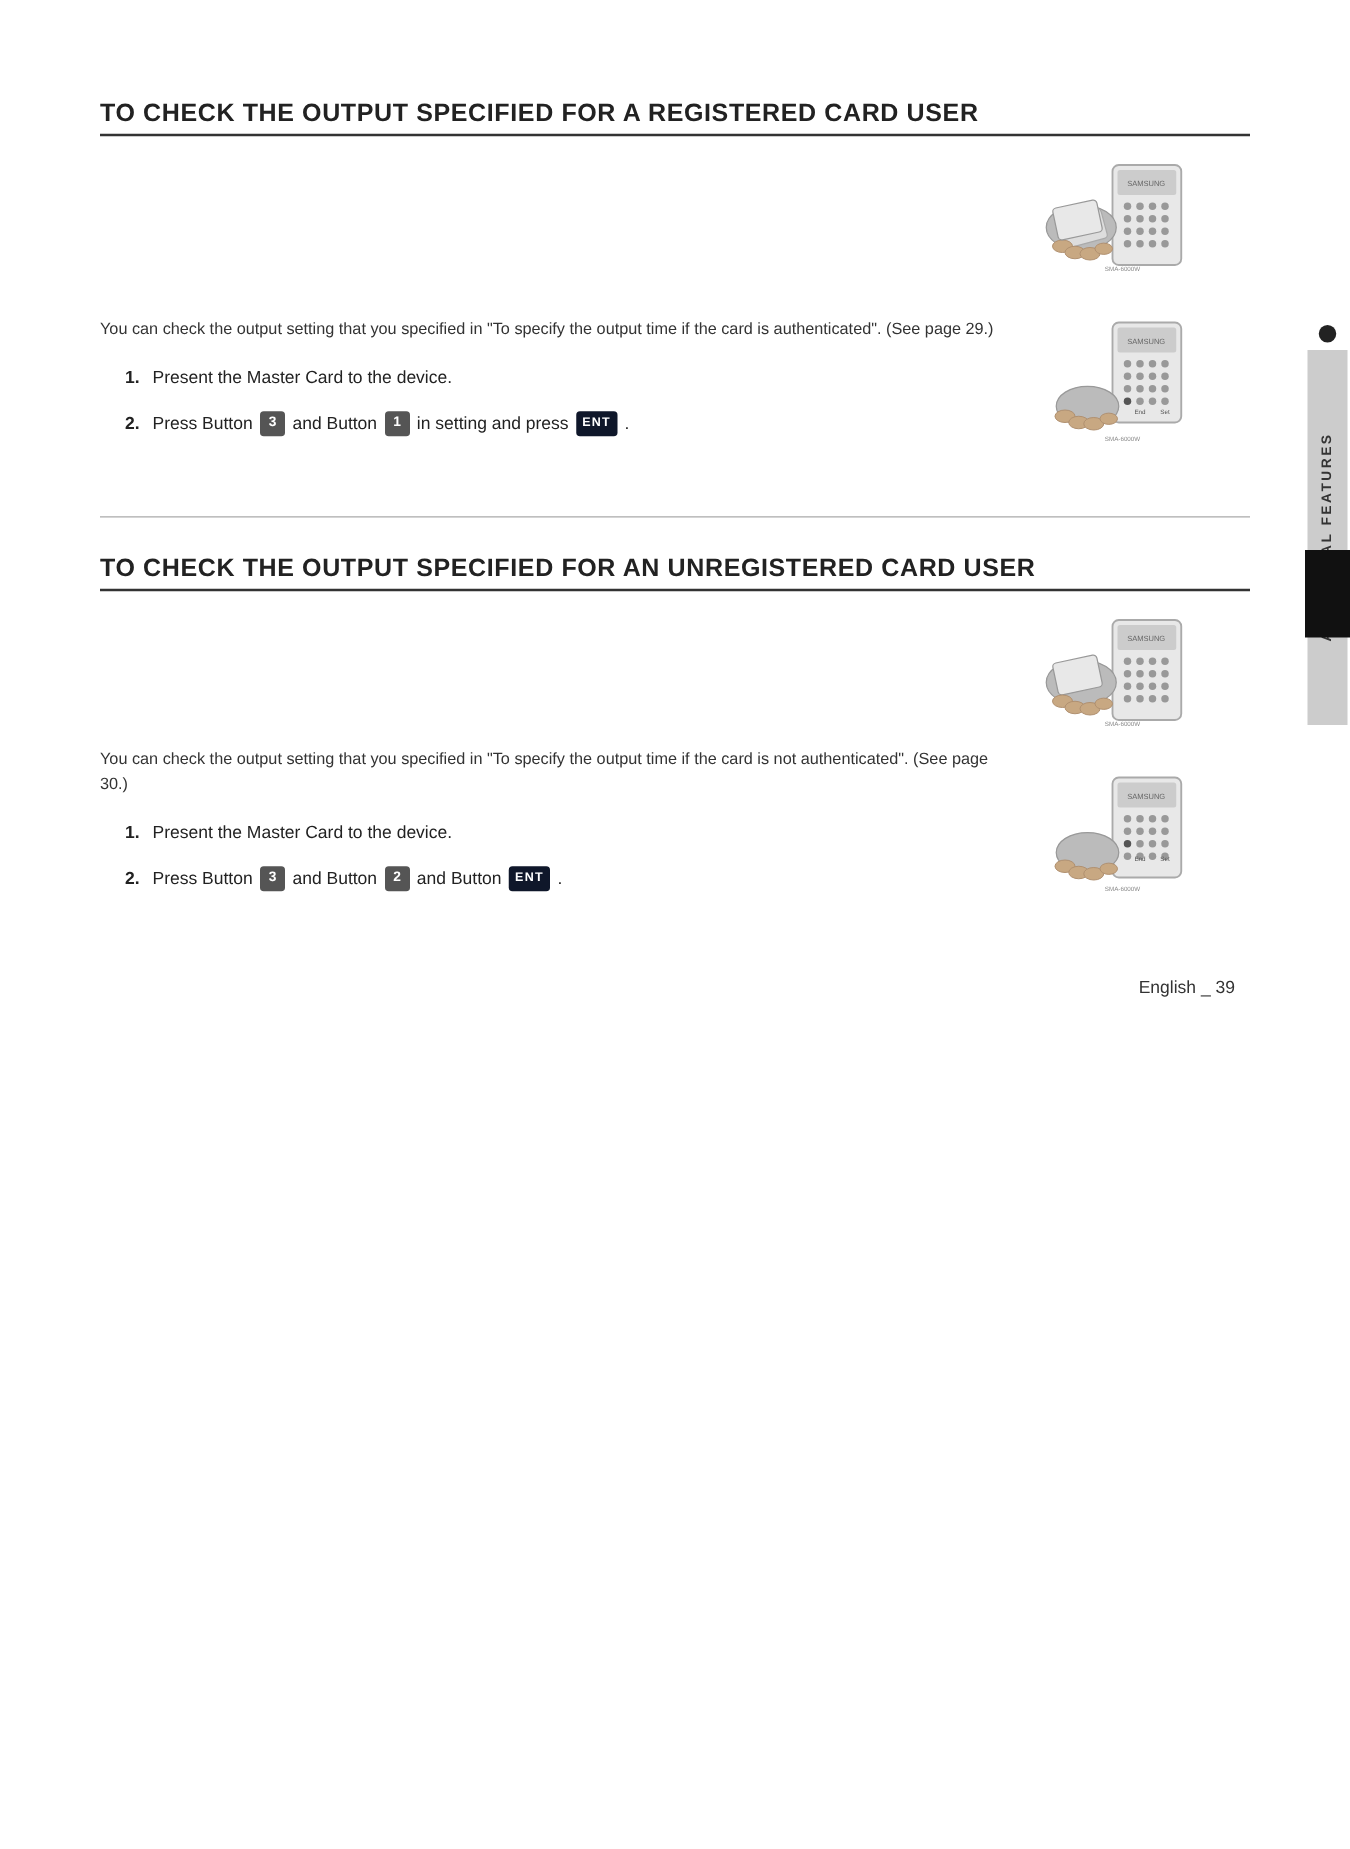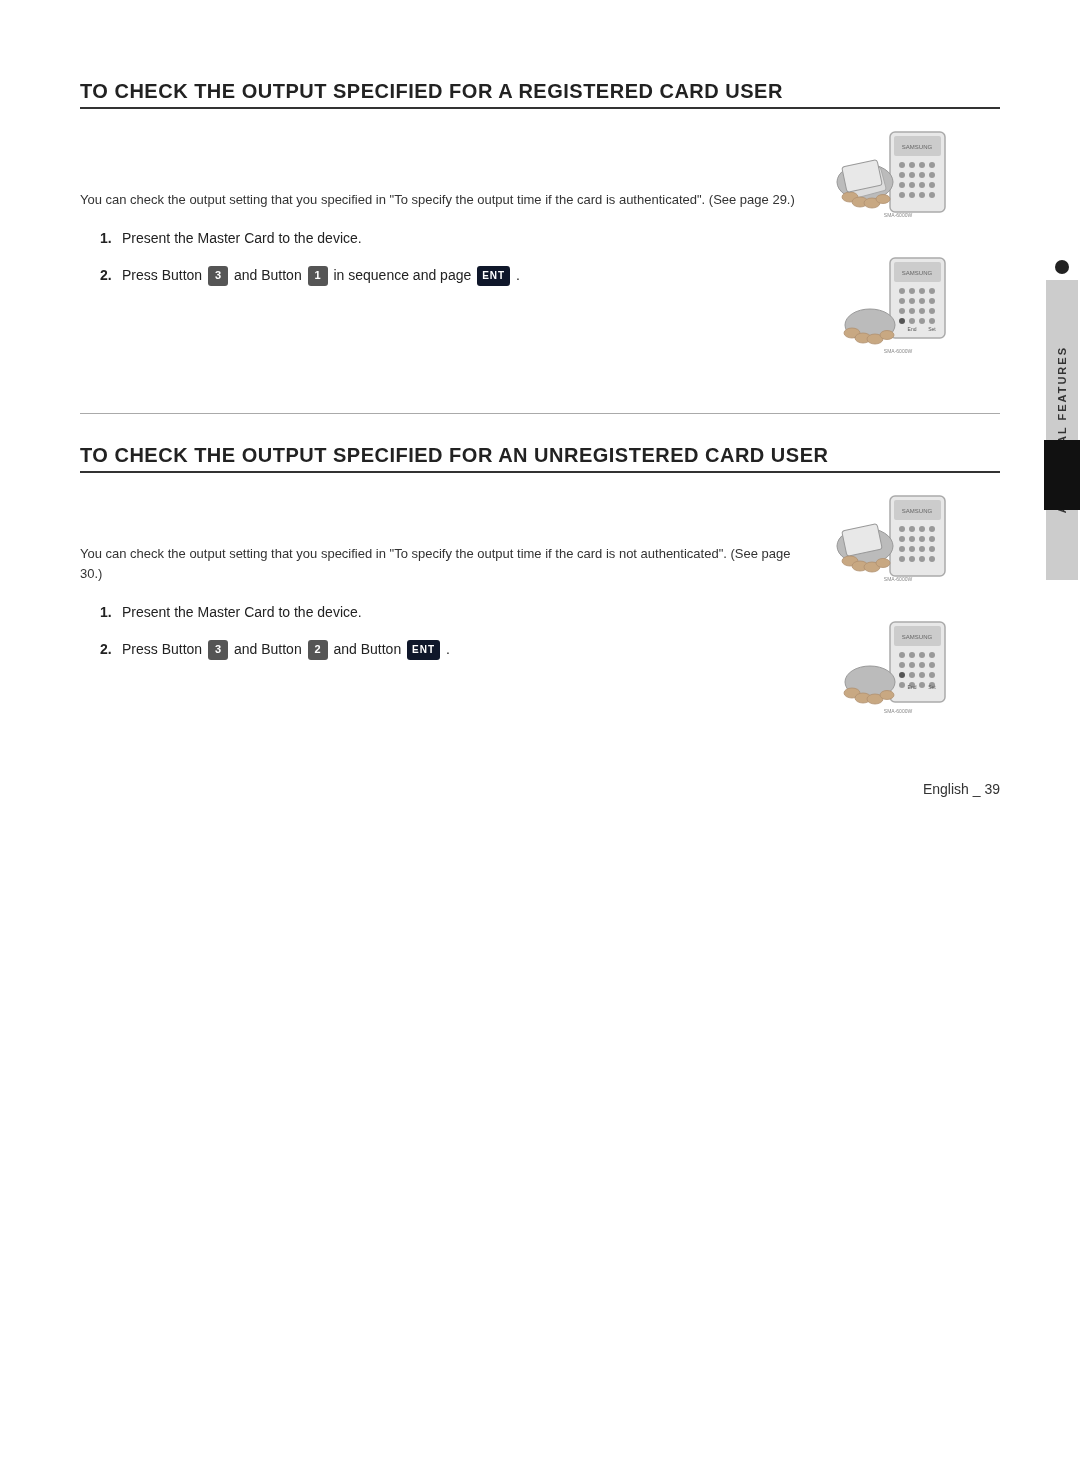--- a/index.html
+++ b/index.html
@@ -141,21 +141,21 @@
       font-weight: bold;
       border-radius: 3px;
       margin: 0 2px;
       vertical-align: middle;
       letter-spacing: 1px;
     }
 
     
     .section-body {
       display: flex;
-      align-items: center;
+      align-items: flex-end;
     }
 
     .section-text {
       flex: 1;
       padding-right: 20px;
     }
 
     .section-images {
       display: flex;
       flex-direction: column;
@@ -173,21 +173,21 @@
     .divider {
       border: none;
       border-top: 1.5px solid #aaa;
       margin: 40px 0 30px 0;
     }
 
     
     .footer {
       position: absolute;
       bottom: 40px;
-      right: 80px;
+      right: 92px;
       font-size: 14px;
       color: #333;
     }
 
   </style>
 </head>
 <body>
 
 <div class="page">
 
@@ -201,21 +201,21 @@
             <span class="step-num">1.</span>
             <span class="step-content">Present the Master Card to the device.</span>
           </div>
           <div class="step">
             <span class="step-num">2.</span>
             <span class="step-content">
               <span>Press Button</span>
               <span class="btn-badge">3</span>
               <span>and Button</span>
               <span class="btn-badge">1</span>
-              <span>in sequence and page</span>
+              <span>in setting and press</span>
               <span class="btn-badge-ent">ENT</span>
               <span>.</span>
             </span>
           </div>
         </div>
       </div>
       <div class="section-images">
 
         <svg class="device-drawing" viewBox="0 0 160 110" xmlns="http://www.w3.org/2000/svg">
 

